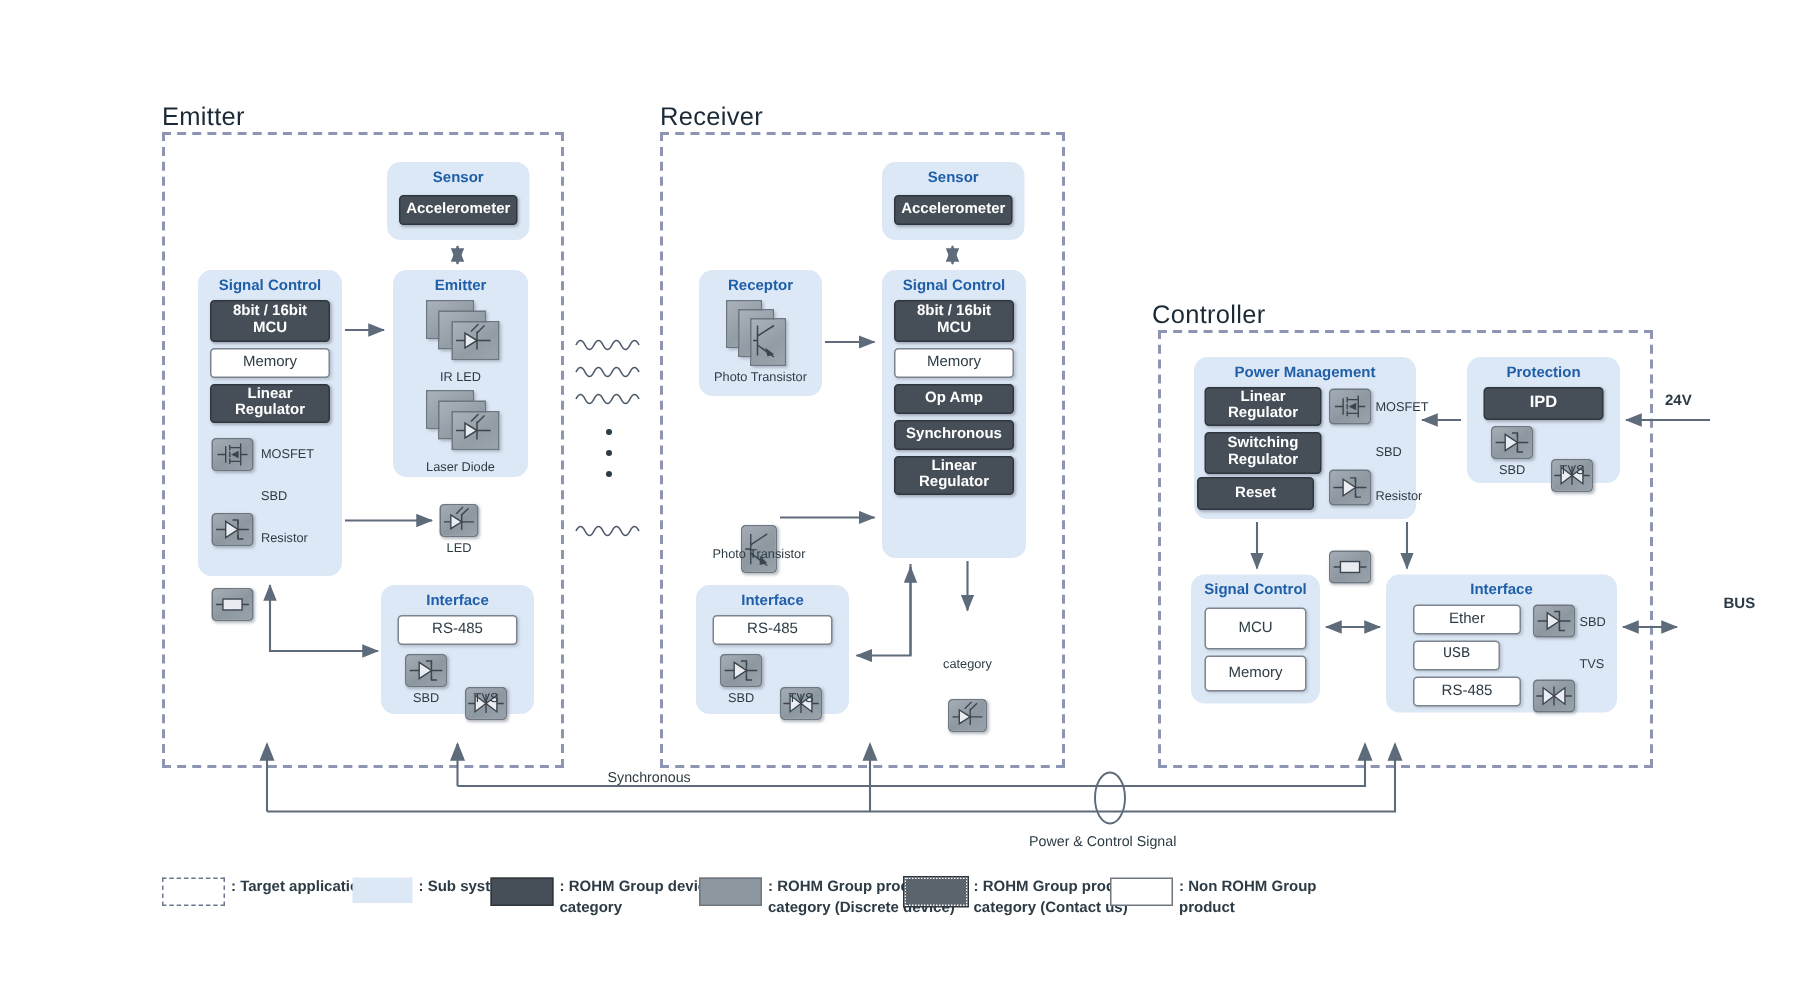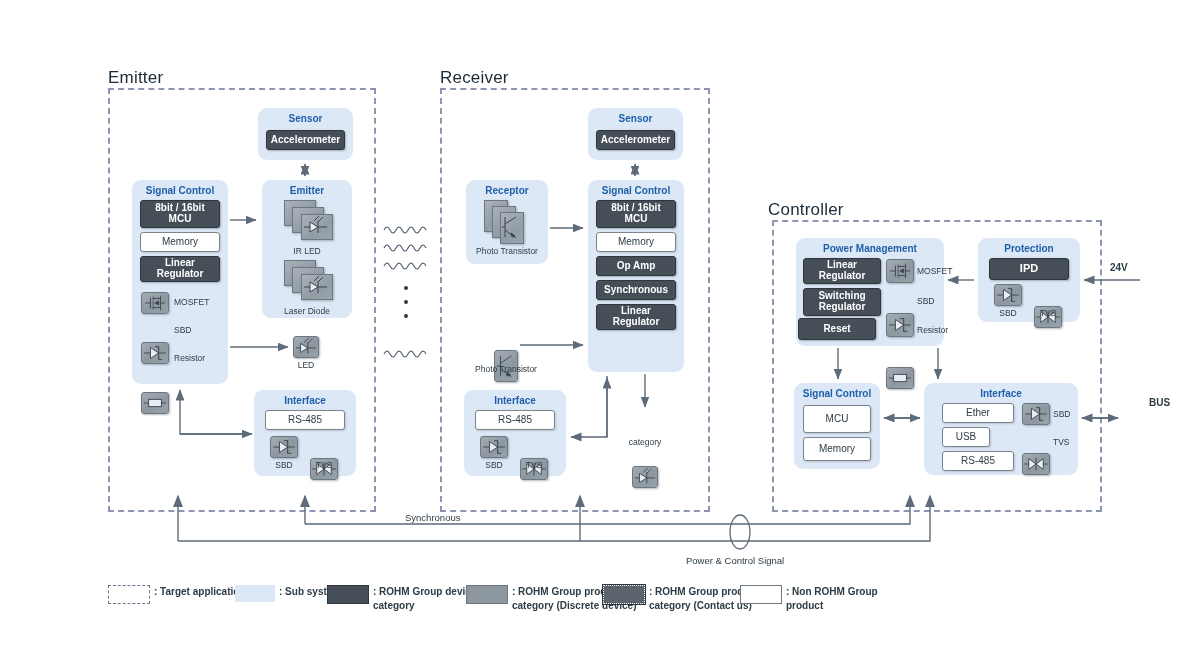--- a/index.html
+++ b/index.html
@@ -404,21 +404,21 @@
 
 <div class="abs subsys" style="left:794px;top:383px;width:86px;height:86px;">
   <div class="subsys-title">Signal Control</div>
   <div class="abs chip-white" style="left:9px;top:22px;width:68px;height:28px;">MCU</div>
   <div class="abs chip-white" style="left:9px;top:54px;width:68px;height:24px;">Memory</div>
 </div>
 
 <div class="abs subsys" style="left:924px;top:383px;width:154px;height:92px;">
   <div class="subsys-title">Interface</div>
   <div class="abs chip-white" style="left:18px;top:20px;width:72px;height:20px;">Ether</div>
-  <div class="abs chip-white" style="left:18px;top:44px;width:48px;height:20px;">USB</div>
+  <div class="abs chip-white" style="left:18px;top:44px;width:58px;height:20px;font-family:Liberation Mono, monospace;">USB</div>
   <div class="abs chip-white" style="left:18px;top:68px;width:72px;height:20px;">RS-485</div>
   <div class="abs disc" style="left:98px;top:20px;width:28px;height:22px;">
     <svg viewBox="0 0 28 22">
         <g stroke="#3c444c" stroke-width="1" fill="none">
       <line x1="2" y1="11" x2="9" y2="11"></line>
           <path d="M9 5 L9 17 L18 11 Z" fill="#e9edf1"></path>
       <path d="M18 4 L18 18"></path>
           <path d="M14 4 L18 4 L18 7"></path>
           <path d="M22 18 L18 18 L18 15"></path>
       <line x1="18" y1="11" x2="26" y2="11"></line>

